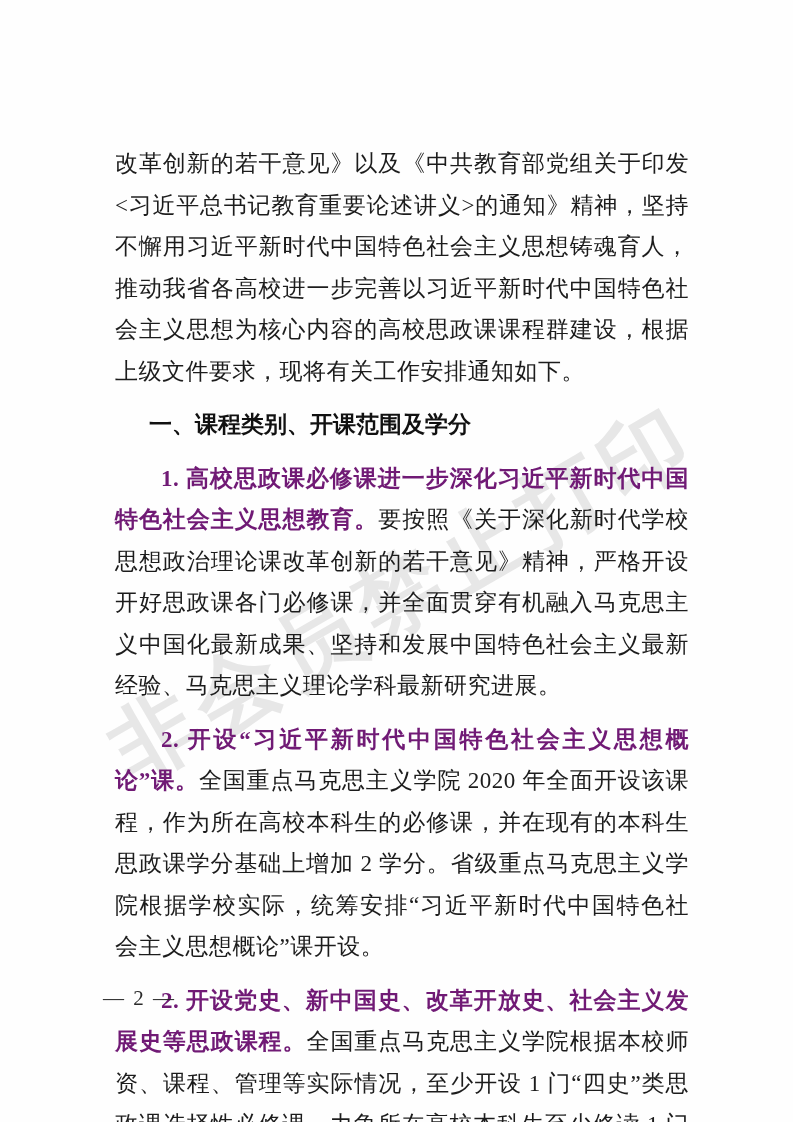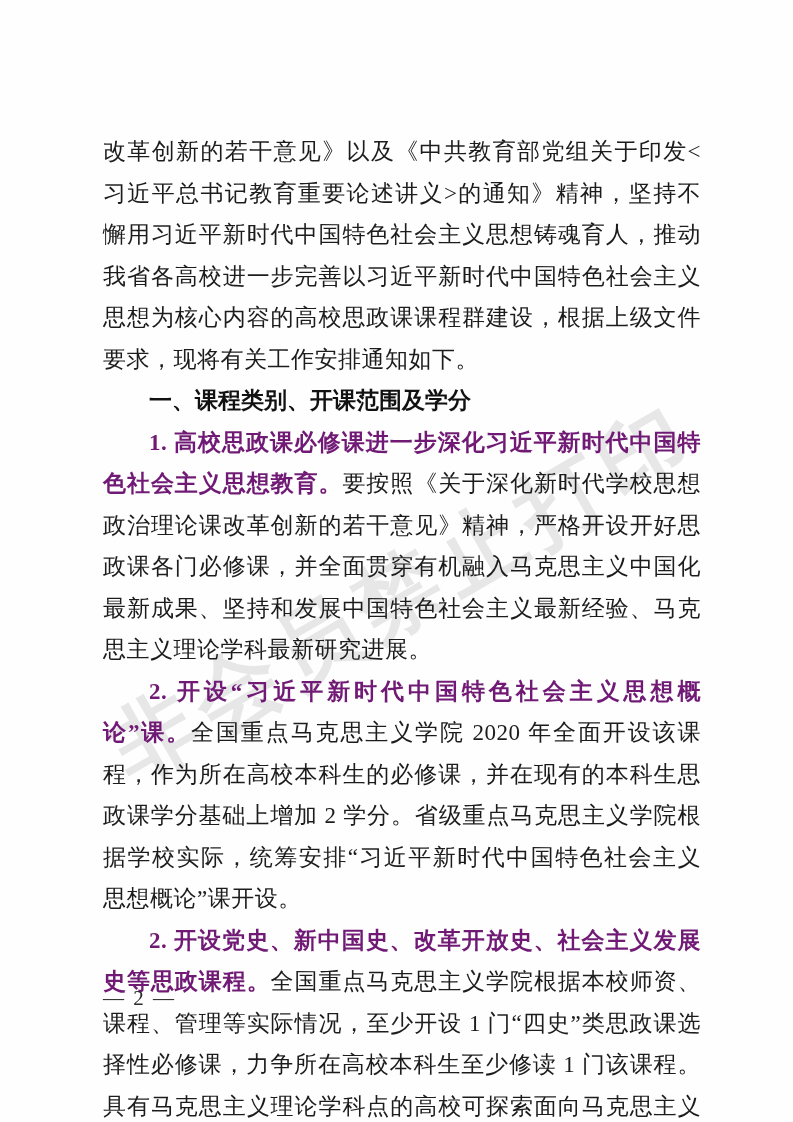--- a/index.html
+++ b/index.html
@@ -17,21 +17,21 @@
     font-family: "Liberation Serif", "DejaVu Serif", serif;
     color: #1c1c1c;
   }
   .content {
     position: absolute;
     left: 103px;
     top: 131px;
     width: 598px;
   }
   .para {
-    margin: 0;
+    margin: 12px;
     font-size: 23px;
     line-height: 41.5px;
     text-align: justify;
     text-justify: inter-ideograph;
     letter-spacing: 0.5px;
   }
   .para.indent {
     text-indent: 2em;
   }
   .heading {

